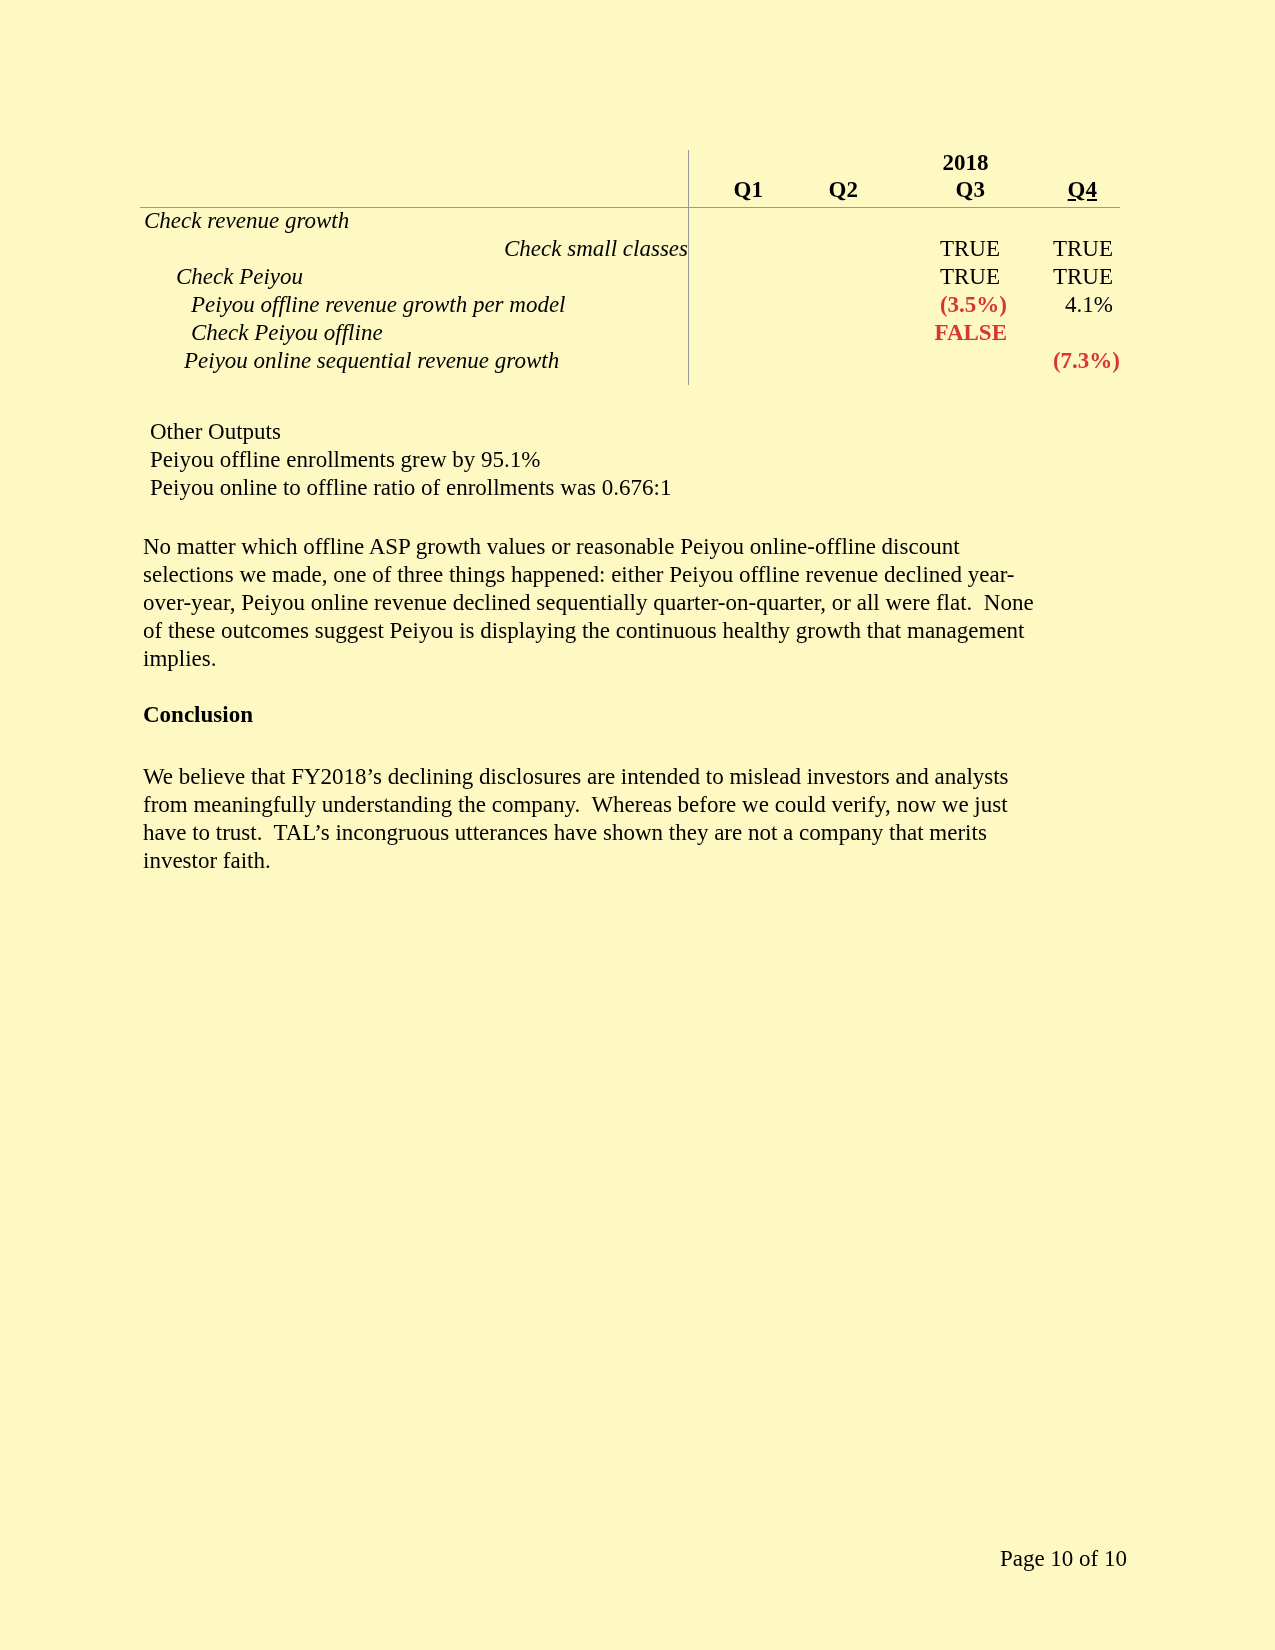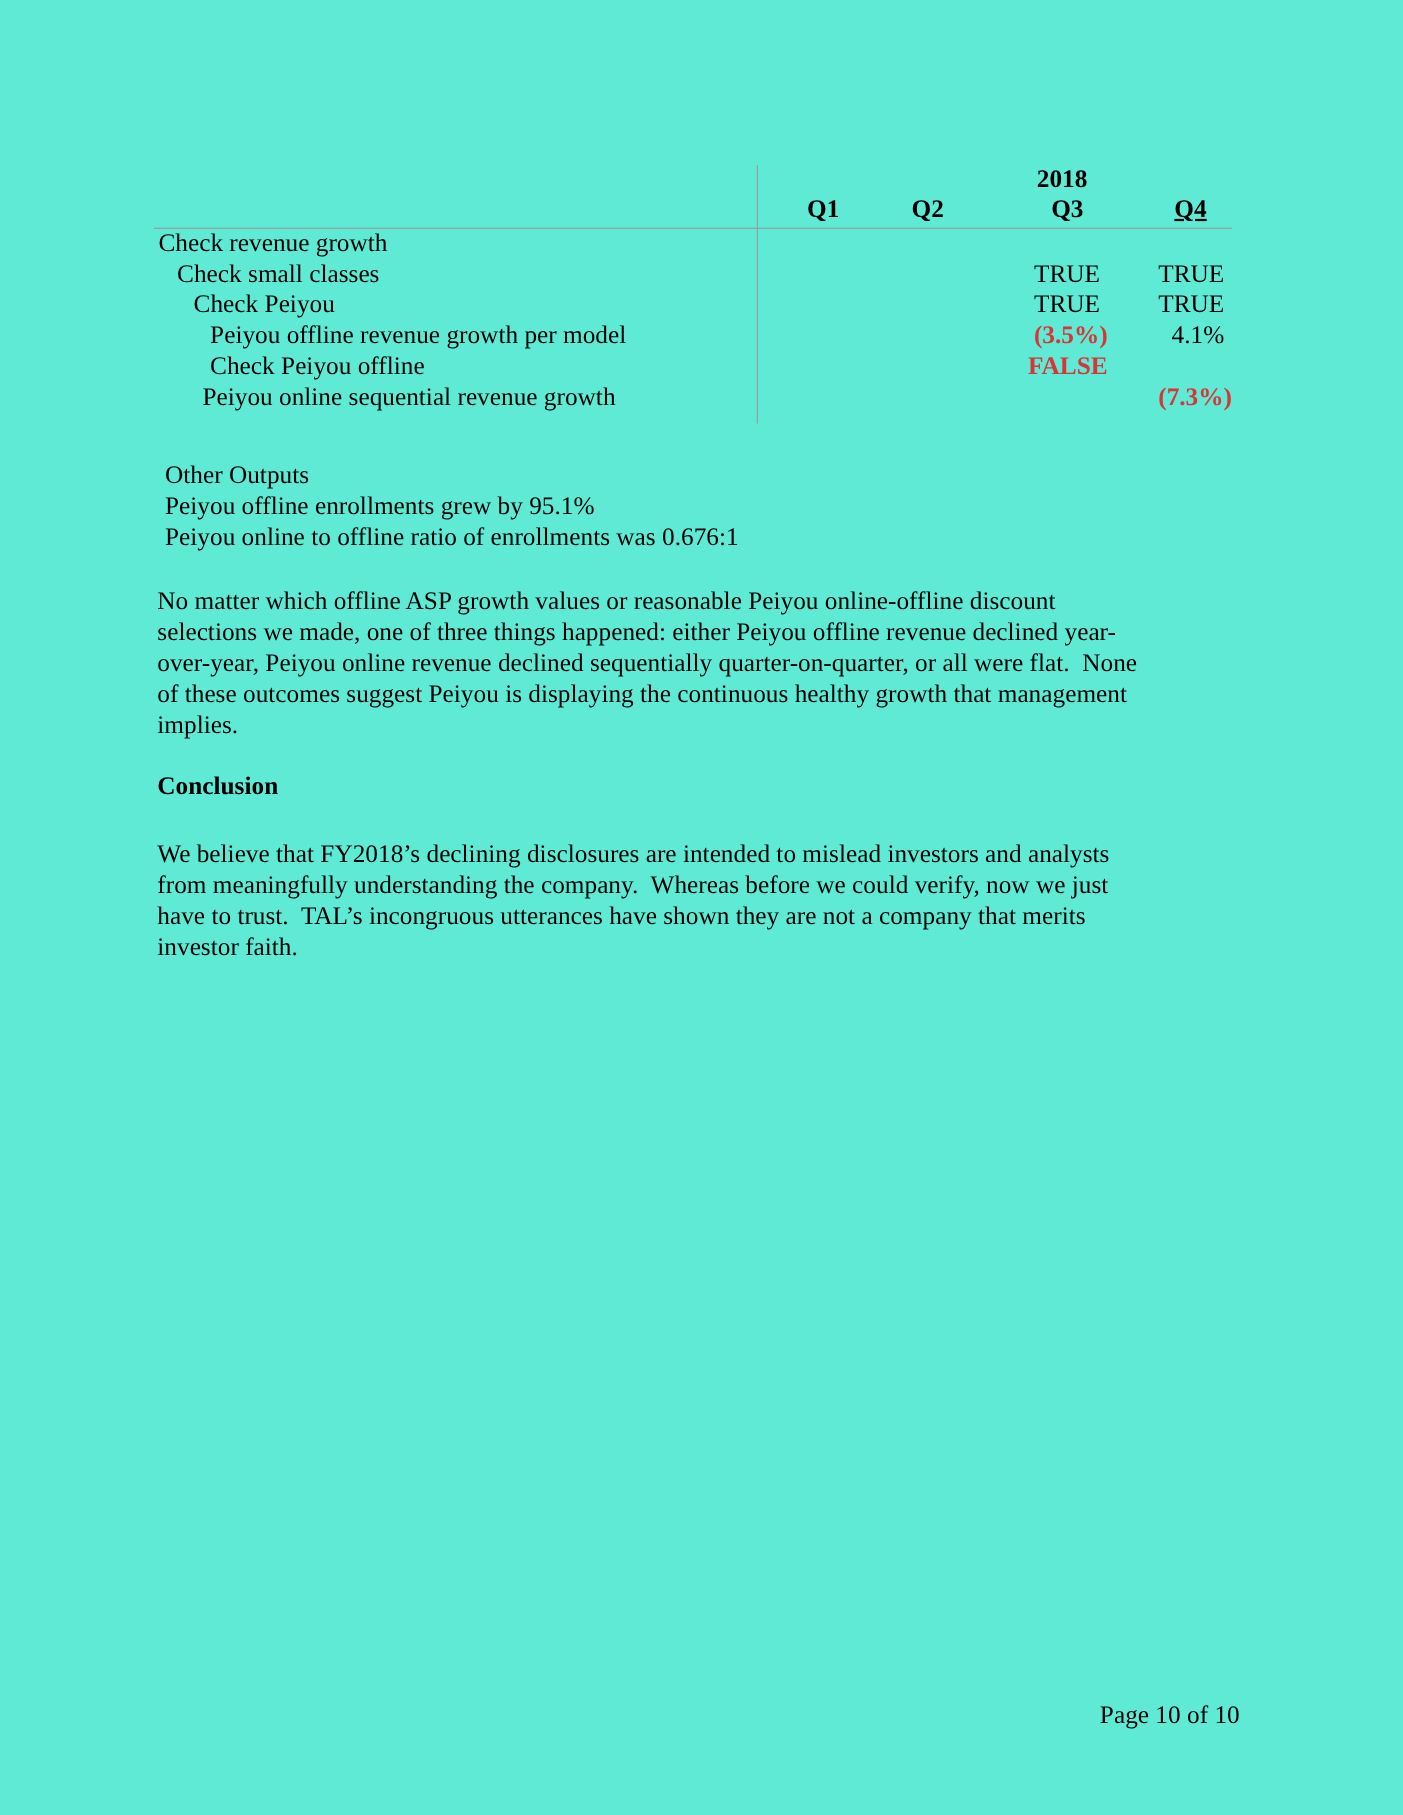--- a/index.html
+++ b/index.html
@@ -1,40 +1,40 @@
 <!DOCTYPE html>
 <html style="--red: #d93438; --rule: #999999;"><head>
 <meta charset="utf-8">
 <style>
   html,body{margin:0;padding:0;background:#ffffff;}
   .page{
     position:relative;
     width:1275px;height:1650px;
-    background:#5eead4;
+    background:#fef9c3;
     font-family:"Liberation Serif","DejaVu Serif",serif;
     font-size:23px;line-height:28px;color:#000;
     overflow:hidden;
   }
   
   .fin-table{position:absolute;left:140px;top:150px;width:987px;}
   .fin-table .vline{position:absolute;left:548px;top:0;width:1px;height:235px;background:var(--rule,#999);}
   .fin-table .hrule{position:absolute;left:0;top:57px;width:980px;height:1px;background:var(--rule,#999);}
   .thead{position:relative;height:57px;}
   .year{position:absolute;left:758px;top:0;width:135px;line-height:26px;text-align:center;font-weight:bold;}
   .qrow{position:absolute;left:0;top:26px;width:973px;display:grid;grid-template-columns:548px 77px 100px 135px 113px;line-height:28px;font-weight:bold;}
   .qrow .qh{text-align:right;}
   .qh.q1{padding-right:2px;}
   .qh.q2{padding-right:7px;}
   .qh.q3{padding-right:15px;}
   .qh.q4{padding-right:16px;text-decoration:underline;}
   .trow{display:grid;grid-template-columns:548px 77px 100px 135px 113px;height:28px;line-height:28px;}
-  .c-lbl{text-align:left;white-space:nowrap;}
+  .c-lbl{text-align:left;white-space:nowrap;font-style:italic;}
   .c-val{text-align:right;white-space:nowrap;}
   .ind-0{padding-left:4px;}
-  .ind-1{padding-left:21px;}
+  .ind-1{padding-left:21px;text-align:right;}
   .ind-2{padding-left:36px;}
   .ind-3{padding-left:51px;}
   .ind-last{padding-left:44px;}
   .neg{color:var(--red,#d93438);font-weight:bold;}
   .overhang{transform:translateX(7px);}
   
   .other-outputs{position:absolute;left:150px;top:418px;}
   .oo-heading{font-weight:normal;}
   .prewrap{white-space:pre-wrap;}
   .para1{position:absolute;left:143px;top:533px;width:1010px;}

